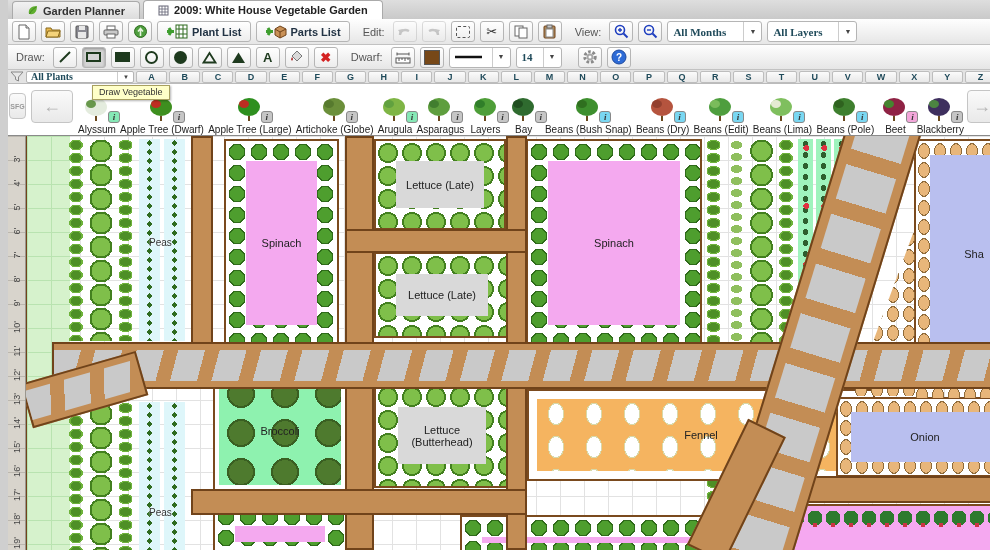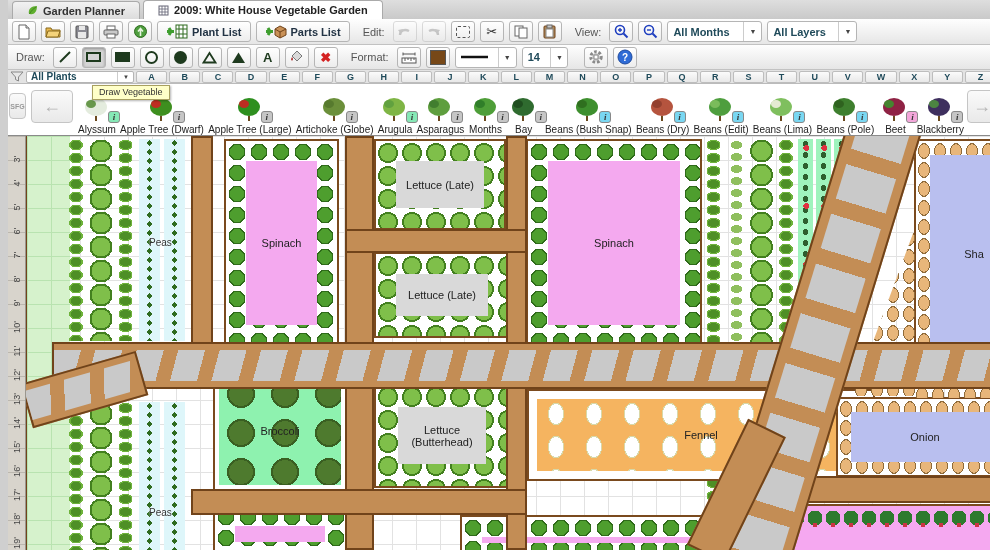--- a/index.html
+++ b/index.html
@@ -13,21 +13,21 @@
 
   
   .toolbar { position:absolute; left:0; width:990px; background:linear-gradient(#FEFEFE,#E6E6E6); border-bottom:1px solid #C2C2C2; display:flex; align-items:center; }
   #toolbar1 { top:19px; height:26px; padding-left:4px; gap:5px; }
   #toolbar2 { top:45px; height:25px; padding-left:8px; gap:5px; }
   .tbtn { width:24px; height:21px; background:linear-gradient(#FFF,#EDEDED); border:1px solid #B5B5B5; border-radius:3px; display:flex; align-items:center; justify-content:center; font-size:12px; }
   .tbtn.wide { width:auto; padding:0 8px; gap:4px; font-size:11px; font-weight:bold; color:#234; }
   .tbtn.disabled { opacity:.45; }
   .tbtn.active { background:#D6D6D6; box-shadow:inset 0 1px 3px rgba(0,0,0,.35); }
   .tlabel { font-size:11px; color:#555; margin:0 3px 0 8px; }
-  .dd { height:21px; background:#FFF; border:1px solid #B5B5B5; border-radius:3px; display:flex; align-items:center; font-size:11px; font-weight:bold; color:#1F4A5A; padding:0 5px; gap:10px; }
+  .dd { height:21px; background:#FFF; border:1px solid #B5B5B5; border-radius:3px; display:flex; align-items:center; font-size:11px; font-weight:bold; color:#1F4A5A; padding:0 5px; gap:10px;font-family:Liberation Serif, serif; }
   .dd .caret { font-size:7px; color:#444; border-left:1px solid #CCC; padding-left:5px; height:100%; display:flex; align-items:center; }
   .shape { background:#1E3A1E; }
   .sp { width:6px; }
 
   
   #filterbar { position:absolute; left:0; top:70px; width:990px; height:14px; background:#E3E3E3; border-bottom:1px solid #BBB; display:flex; align-items:center; gap:2px; padding:0 2px; }
   #filterbar .letter { flex:1; height:12px; background:linear-gradient(#FBFBFB,#E8E8E8); border:1px solid #BDBDBD; border-radius:2px; font-size:9px; font-weight:bold; color:#1F4A5A; text-align:center; line-height:10px; }
   #allplants { width:108px; height:12px; font-size:10px; padding:0 4px; gap:6px; border-radius:2px; }
   #allplants .caret { font-size:6px; }
 
@@ -240,21 +240,21 @@
       </div>
     <div class="tbtn">
         <svg width="15" height="14" viewBox="0 0 15 14">
           <path d="M3 6 L8 1 L13 6 L8 11 Z" fill="#D9D9D9" stroke="#777"></path>
           <path d="M2 9 C2 11 4 11 4 9 C4 8 3 7 3 7 Z" fill="#B04040"></path>
         </svg>
       </div>
     <div class="tbtn">
         <span style="color:#D42222;font-weight:bold;font-size:13px;">✖</span>
       </div>
-    <span class="tlabel">Format:</span>
+    <span class="tlabel">Dwarf:</span>
     <div class="tbtn">
         <svg width="16" height="14" viewBox="0 0 16 14">
           <path d="M2 4 H14 M2 2.5 V5.5 M14 2.5 V5.5" stroke="#555" stroke-width="1"></path>
           <rect x="1" y="8" width="14" height="5" fill="#FFF" stroke="#555"></rect>
           <path d="M4 8 V11 M7 8 V10 M10 8 V11 M13 8 V10" stroke="#555"></path>
         </svg>
       </div>
     <div class="tbtn">
         <div style="width:16px;height:15px;background:#774818;border:1px solid #555;"></div>
       </div>
@@ -398,21 +398,21 @@
         </div>
         <div class="plant-item">
           <div class="plant-icon">
             <svg width="32" height="28" viewBox="0 0 32 28">
               <ellipse cx="15" cy="13" rx="11" ry="9" fill="#4E9E38"></ellipse>
               <ellipse cx="10" cy="10" rx="5" ry="4" fill="#2E7A28" opacity="0.9"></ellipse>
               <path d="M15 22 L15 27" stroke="#6B4A1E" stroke-width="2"></path>
             </svg>
             <div class="info-badge" style="background: rgb(198, 198, 198);">i</div>
           </div>
-          <div class="plant-name">Months</div>
+          <div class="plant-name">Layers</div>
         </div>
         <div class="plant-item">
           <div class="plant-icon">
             <svg width="32" height="28" viewBox="0 0 32 28">
               <ellipse cx="15" cy="13" rx="11" ry="9" fill="#2F6B2F"></ellipse>
               <ellipse cx="10" cy="10" rx="5" ry="4" fill="#1E4A1E" opacity="0.9"></ellipse>
               <path d="M15 22 L15 27" stroke="#6B4A1E" stroke-width="2"></path>
             </svg>
             <div class="info-badge" style="background: rgb(198, 198, 198);">i</div>
           </div>

